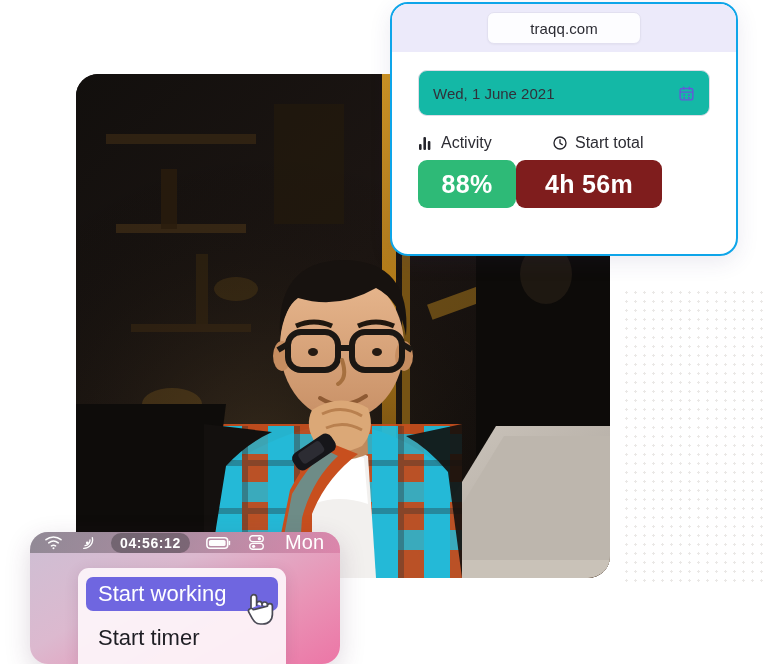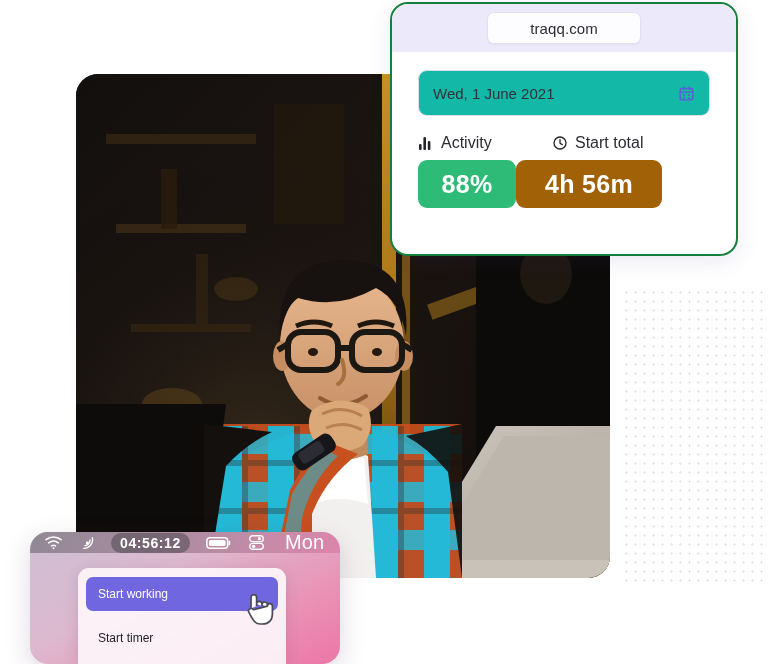--- a/index.html
+++ b/index.html
@@ -44,21 +44,21 @@
   .photo svg { display:block; width:100%; height:100%; }
 
   
   .traqq-card {
     position: absolute;
     left: 390px;
     top: 2px;
     width: 348px;
     height: 254px;
     background: #ffffff;
-    border: 2px solid #15803d;
+    border: 2px solid #0ea5e9;
     border-radius: 18px;
     box-sizing: border-box;
     z-index: 3;
     overflow: hidden;
     box-shadow: 0 6px 22px rgba(60,50,120,.10);
   }
   .card-topbar {
     height: 48px;
     background: #eceafa;
     display: flex;
@@ -124,21 +124,21 @@
     border-radius: 9px;
     display: flex;
     align-items: center;
     justify-content: center;
     color: #fff;
     font-size: 25px;
     font-weight: bold;
     letter-spacing: .3px;
   }
   .badge.activity { width: 98px; background: #2eba77; }
-  .badge.total { width: 146px; background: #a16207; }
+  .badge.total { width: 146px; background: #7f1d1d; }
 
   
   .menubar-widget {
     position: absolute;
     left: 30px;
     top: 532px;
     width: 310px;
     height: 132px;
     border-radius: 18px;
     overflow: hidden;
@@ -185,21 +185,21 @@
     padding: 9px 8px 0 8px;
     box-sizing: border-box;
     box-shadow: 0 3px 14px rgba(90,50,90,.16);
   }
   .menu-item {
     height: 34px;
     display: flex;
     align-items: center;
     padding: 0 12px;
     border-radius: 7px;
-    font-size: 12px;
+    font-size: 22px;
     color: #1e1e24;
     box-sizing: border-box;
   }
   .menu-item.selected {
     background: #6f66e0;
     color: #ffffff;
   }
   .menu-item.second { margin-top: 10px; }
 
   .cursor-hand {

